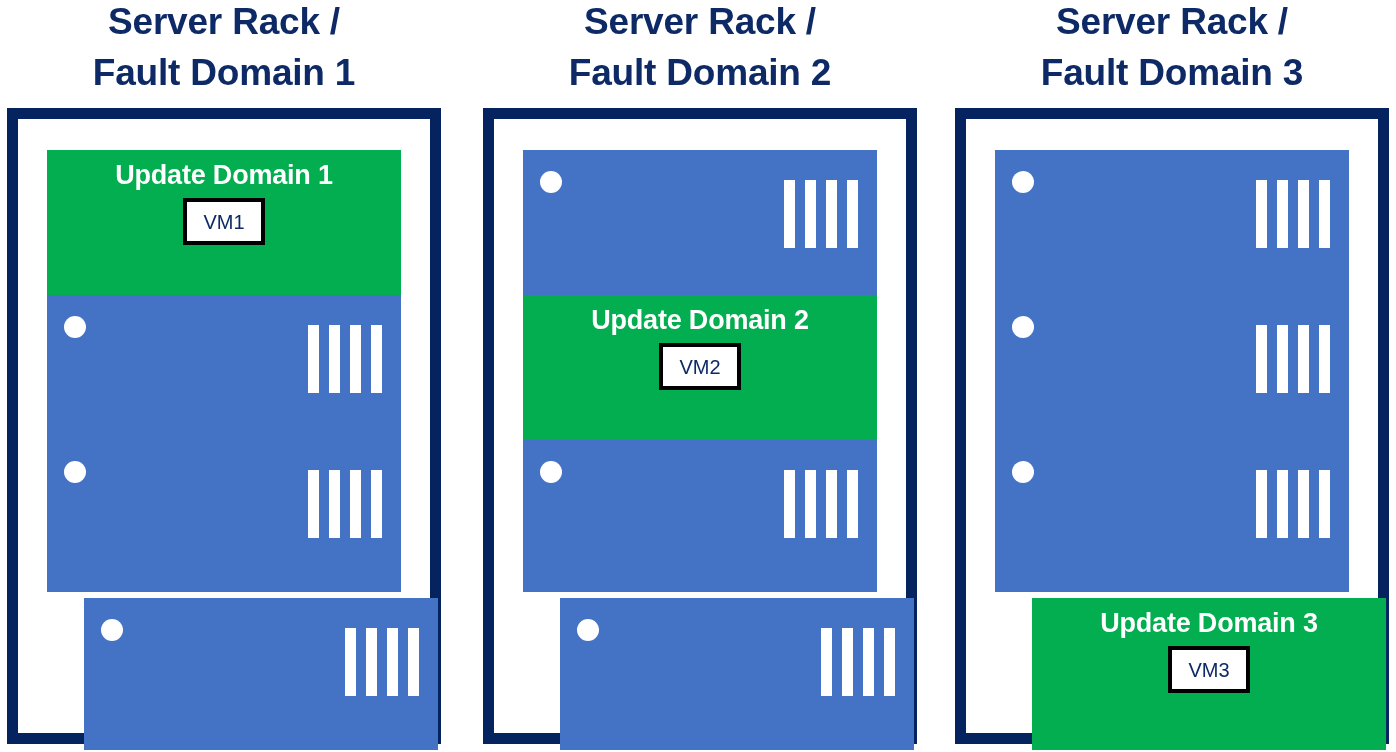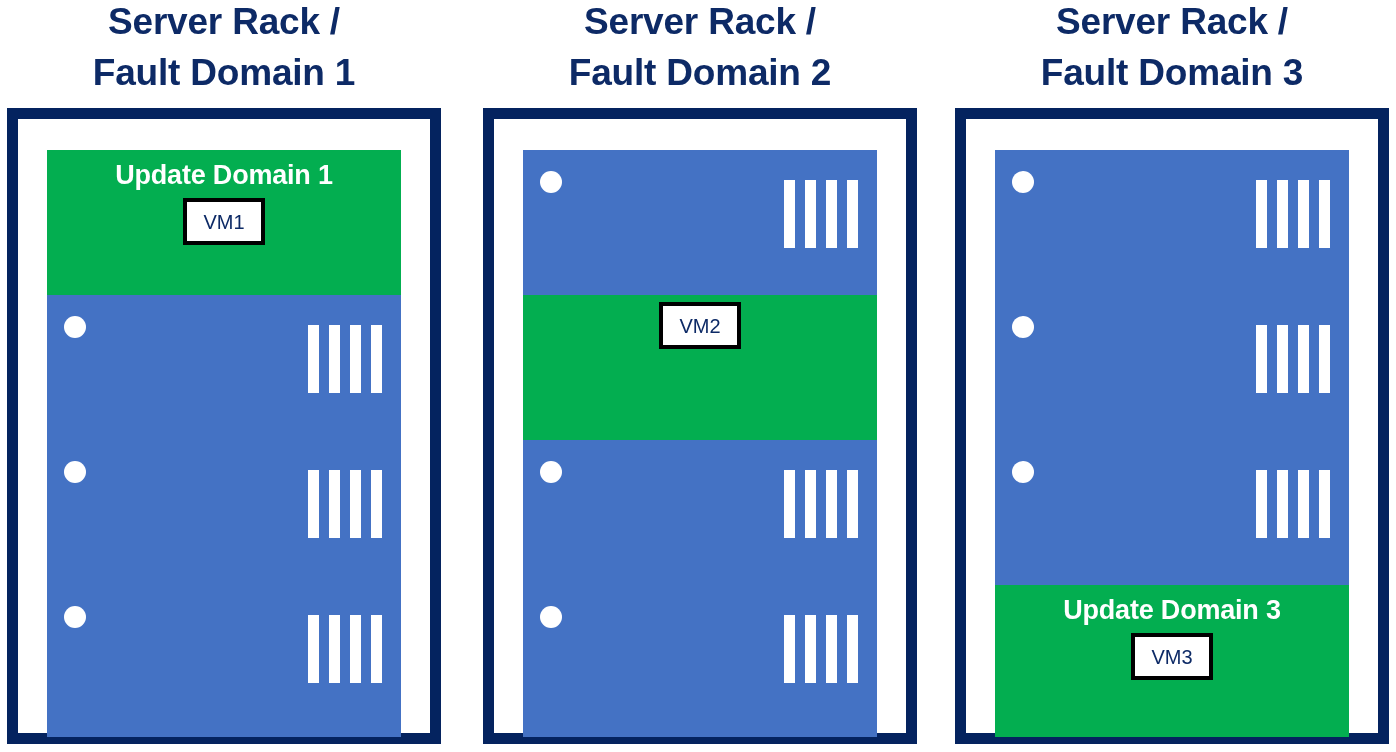--- a/index.html
+++ b/index.html
@@ -72,21 +72,21 @@
   .slot {
     position: absolute;
     left: 0;
     width: 354px;
     height: 152px;
     box-sizing: border-box;
   }
   .slot-0 { top: 0px; }
   .slot-1 { top: 145px; }
   .slot-2 { top: 290px; }
-  .slot-3 { top: 435px; }
+  .slot-3 { top: 448px; margin-left: 37px; }
 
   
   .slot.server {
     background: #4472C4;
   }
   .led {
     position: absolute;
     left: 17px;
     top: 21px;
     width: 22px;
@@ -206,20 +206,21 @@
           <div class="led"></div>
           <div class="bars">
             <div class="bar"></div>
             <div class="bar"></div>
             <div class="bar"></div>
             <div class="bar"></div>
           </div>
         </div>
 
         <div class="slot slot-1 ud">
+          <div class="ud-title">Update Domain 2</div>
           <div class="vm-box">
             <span class="vm-label">VM2</span>
           </div>
         </div>
 
         <div class="slot slot-2 server">
           <div class="led"></div>
           <div class="bars">
             <div class="bar"></div>
             <div class="bar"></div>

